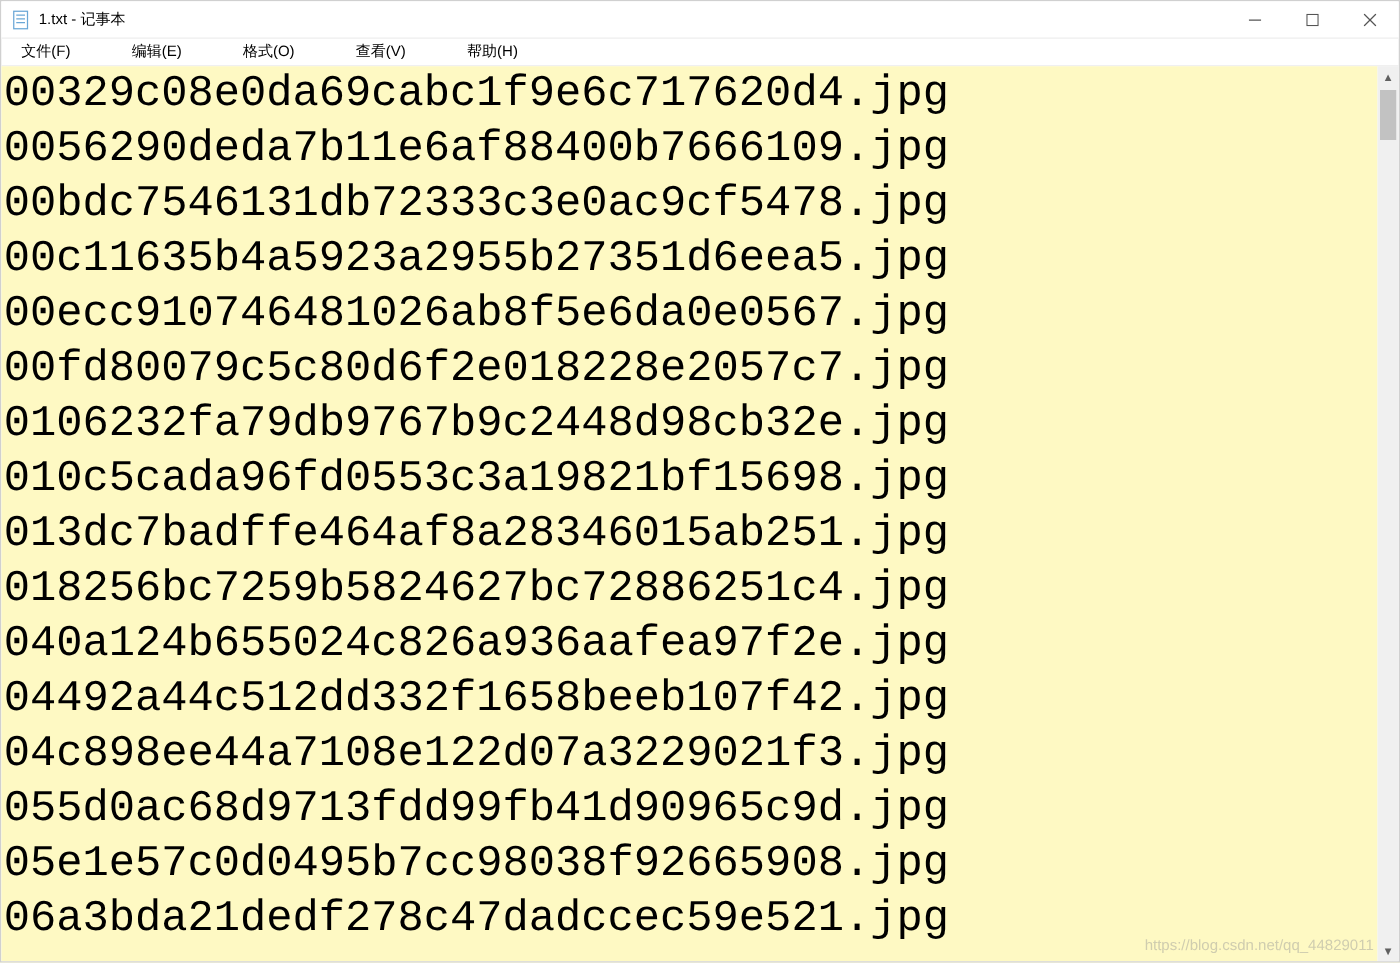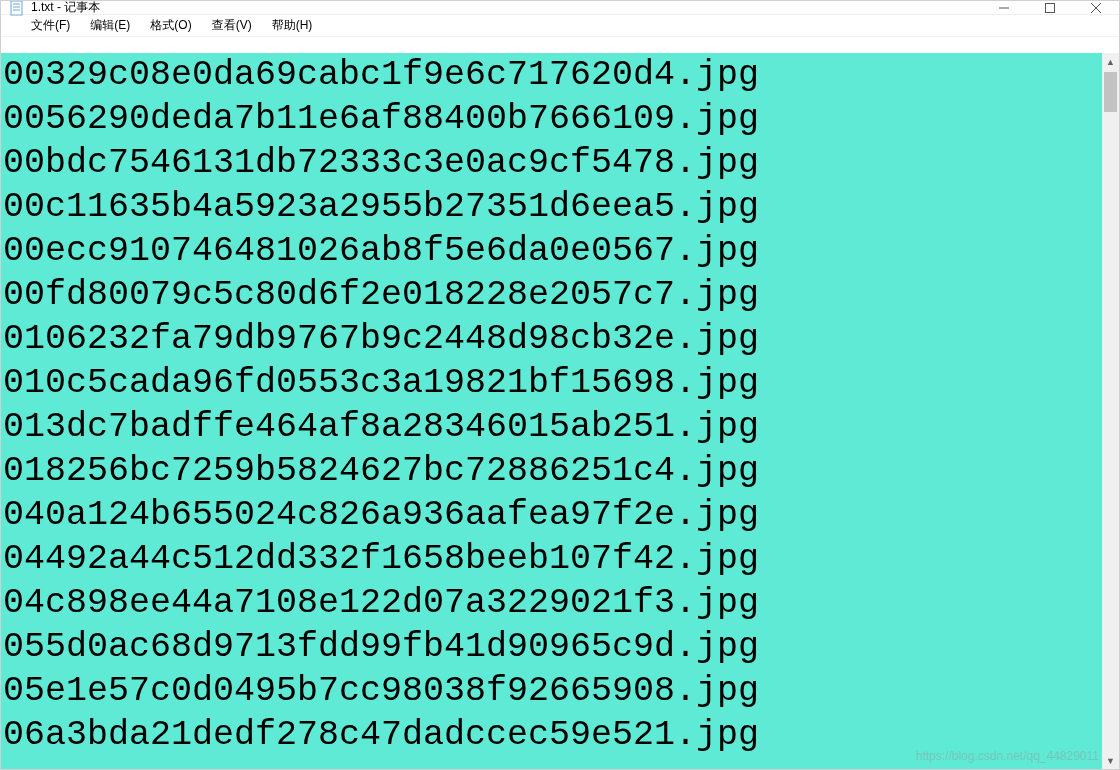--- a/index.html
+++ b/index.html
@@ -7,21 +7,21 @@
   body {
     font-family: "Segoe UI", Tahoma, sans-serif;
     background: #ffffff;
     overflow: hidden;
     width: 1120px;
     height: 770px;
     position: relative;
     border: 1px solid #d0d0d0;
   }
   .titlebar {
-    height: 14px;
+    height: 30px;
     background: #ffffff;
     display: flex;
     align-items: center;
     border-bottom: 1px solid #eeeeee;
   }
   .titlebar-icon {
     width: 16px;
     height: 16px;
     margin-left: 8px;
     margin-right: 6px;
@@ -42,37 +42,38 @@
     display: flex;
     align-items: center;
     justify-content: center;
     color: #555555;
   }
   .win-btn svg { width: 10px; height: 10px; stroke: #555555; stroke-width: 1; fill: none; }
   .menubar {
     height: 22px;
     display: flex;
     align-items: center;
-    padding-left: 22px;
+    padding-left: 8px;
     font-size: 12px;
     color: #000000;
     border-bottom: 1px solid #f0f0f0;
+    gap: 29px;
   }
   .menubar .menu-item {
     padding: 2px 8px;
     margin-right: 4px;
   }
   .content-wrap {
     position: absolute;
     top: 52px;
     bottom: 0;
     left: 0;
     right: 17px;
     overflow: hidden;
-    background: #5eead4;
+    background: #fef9c3;
   }
   .content {
     font-family: "SimSun", "NSimSun", "MS Mincho", "Courier New", monospace;
     font-size: 35px;
     line-height: 44px;
     white-space: pre;
     color: #000000;
     padding-left: 2px;
     letter-spacing: 0px;
   }

